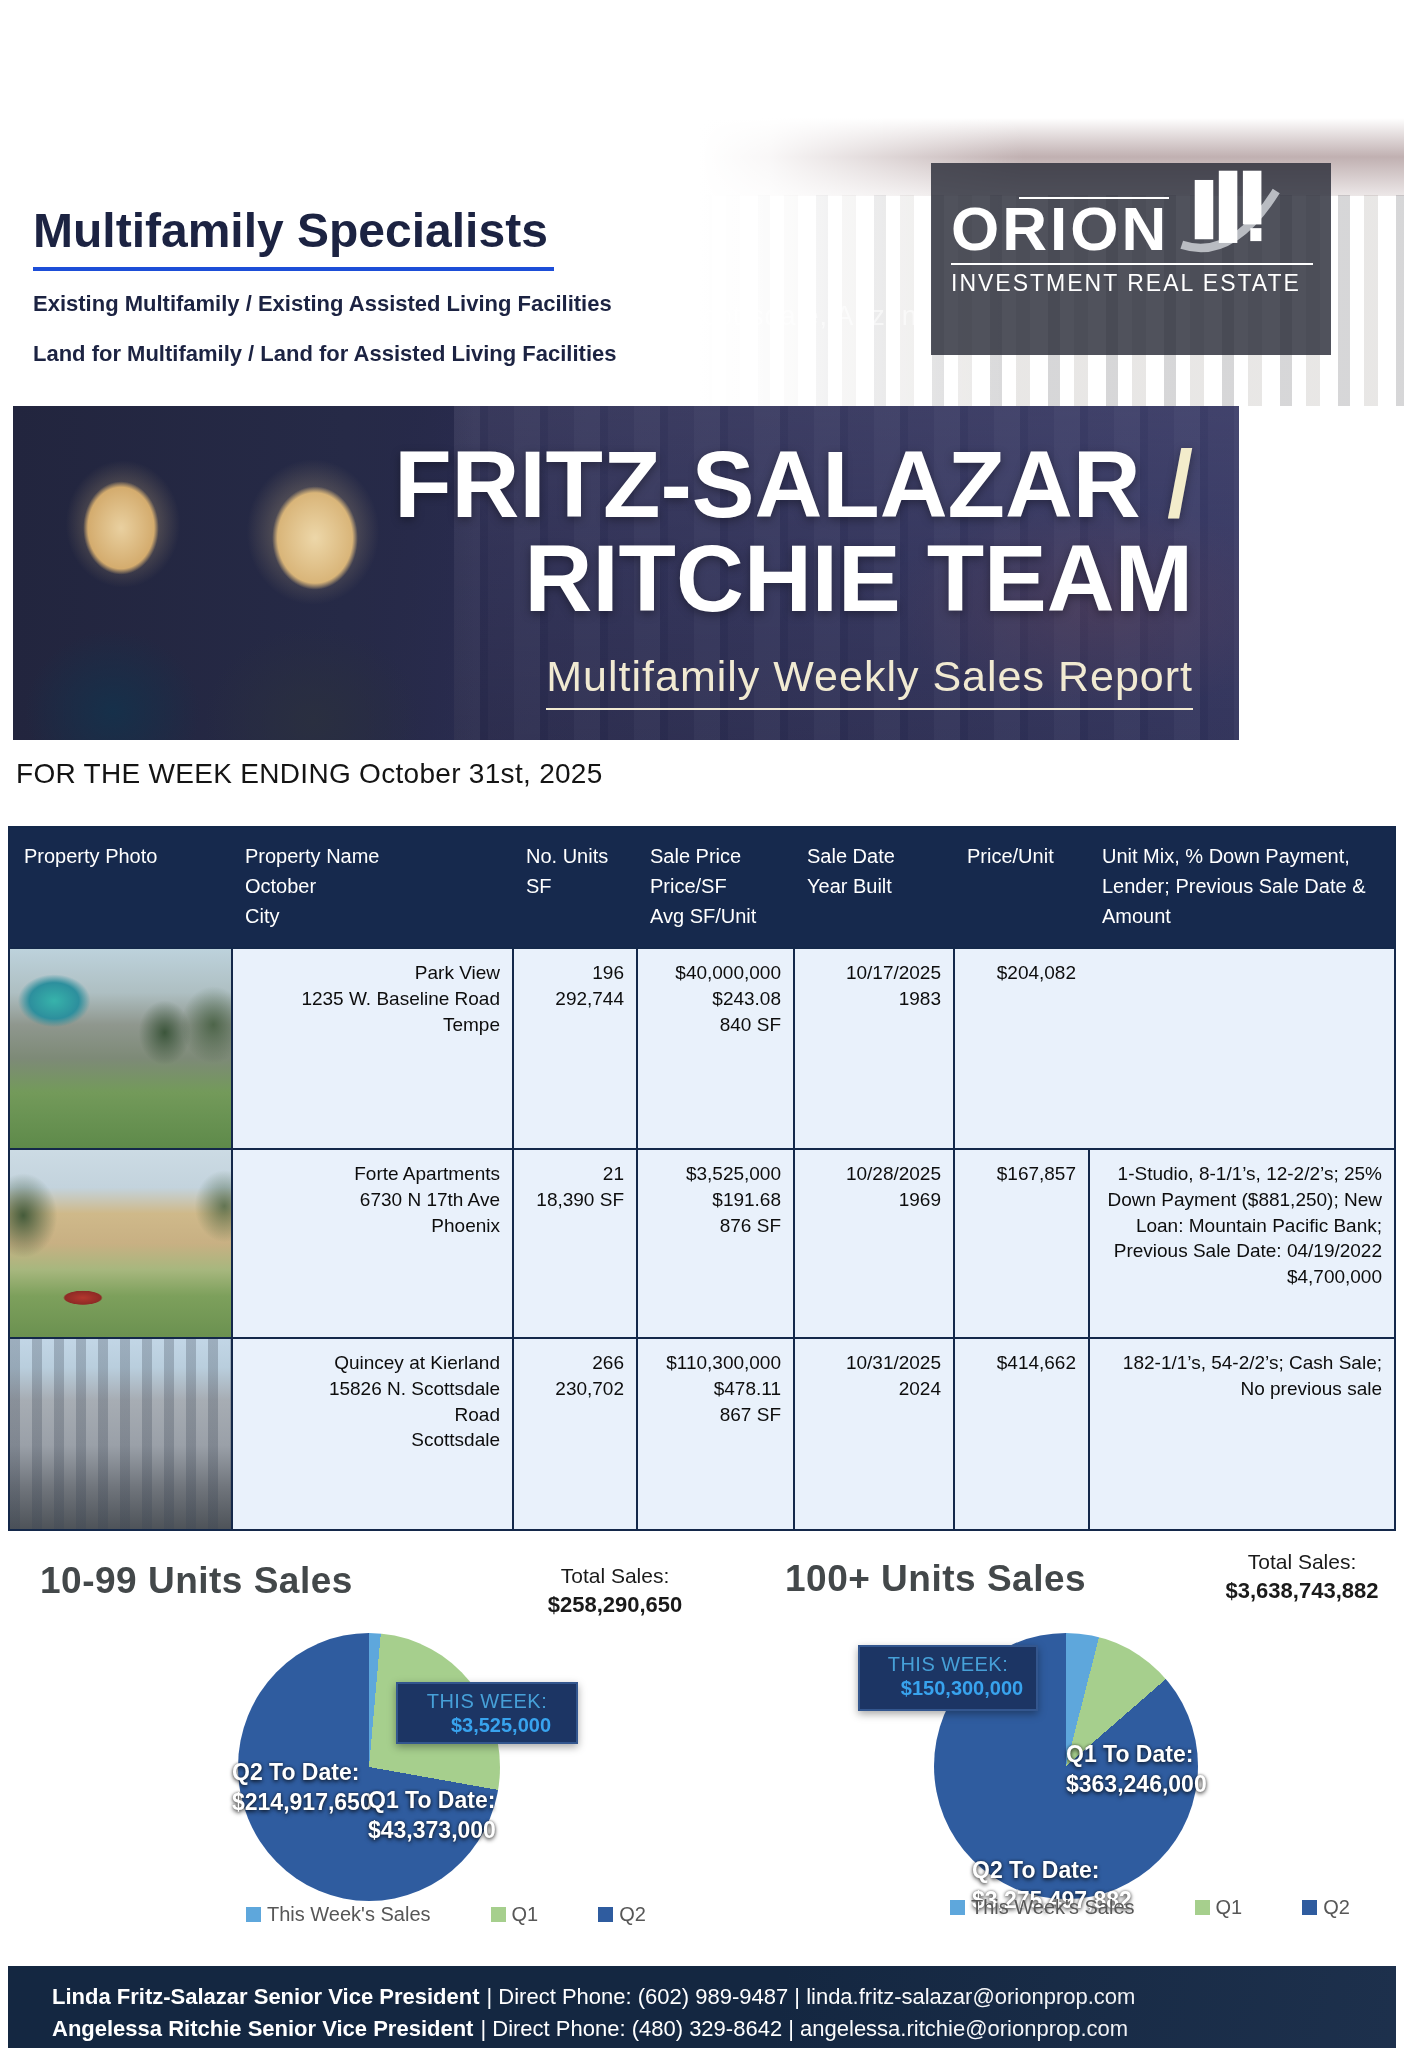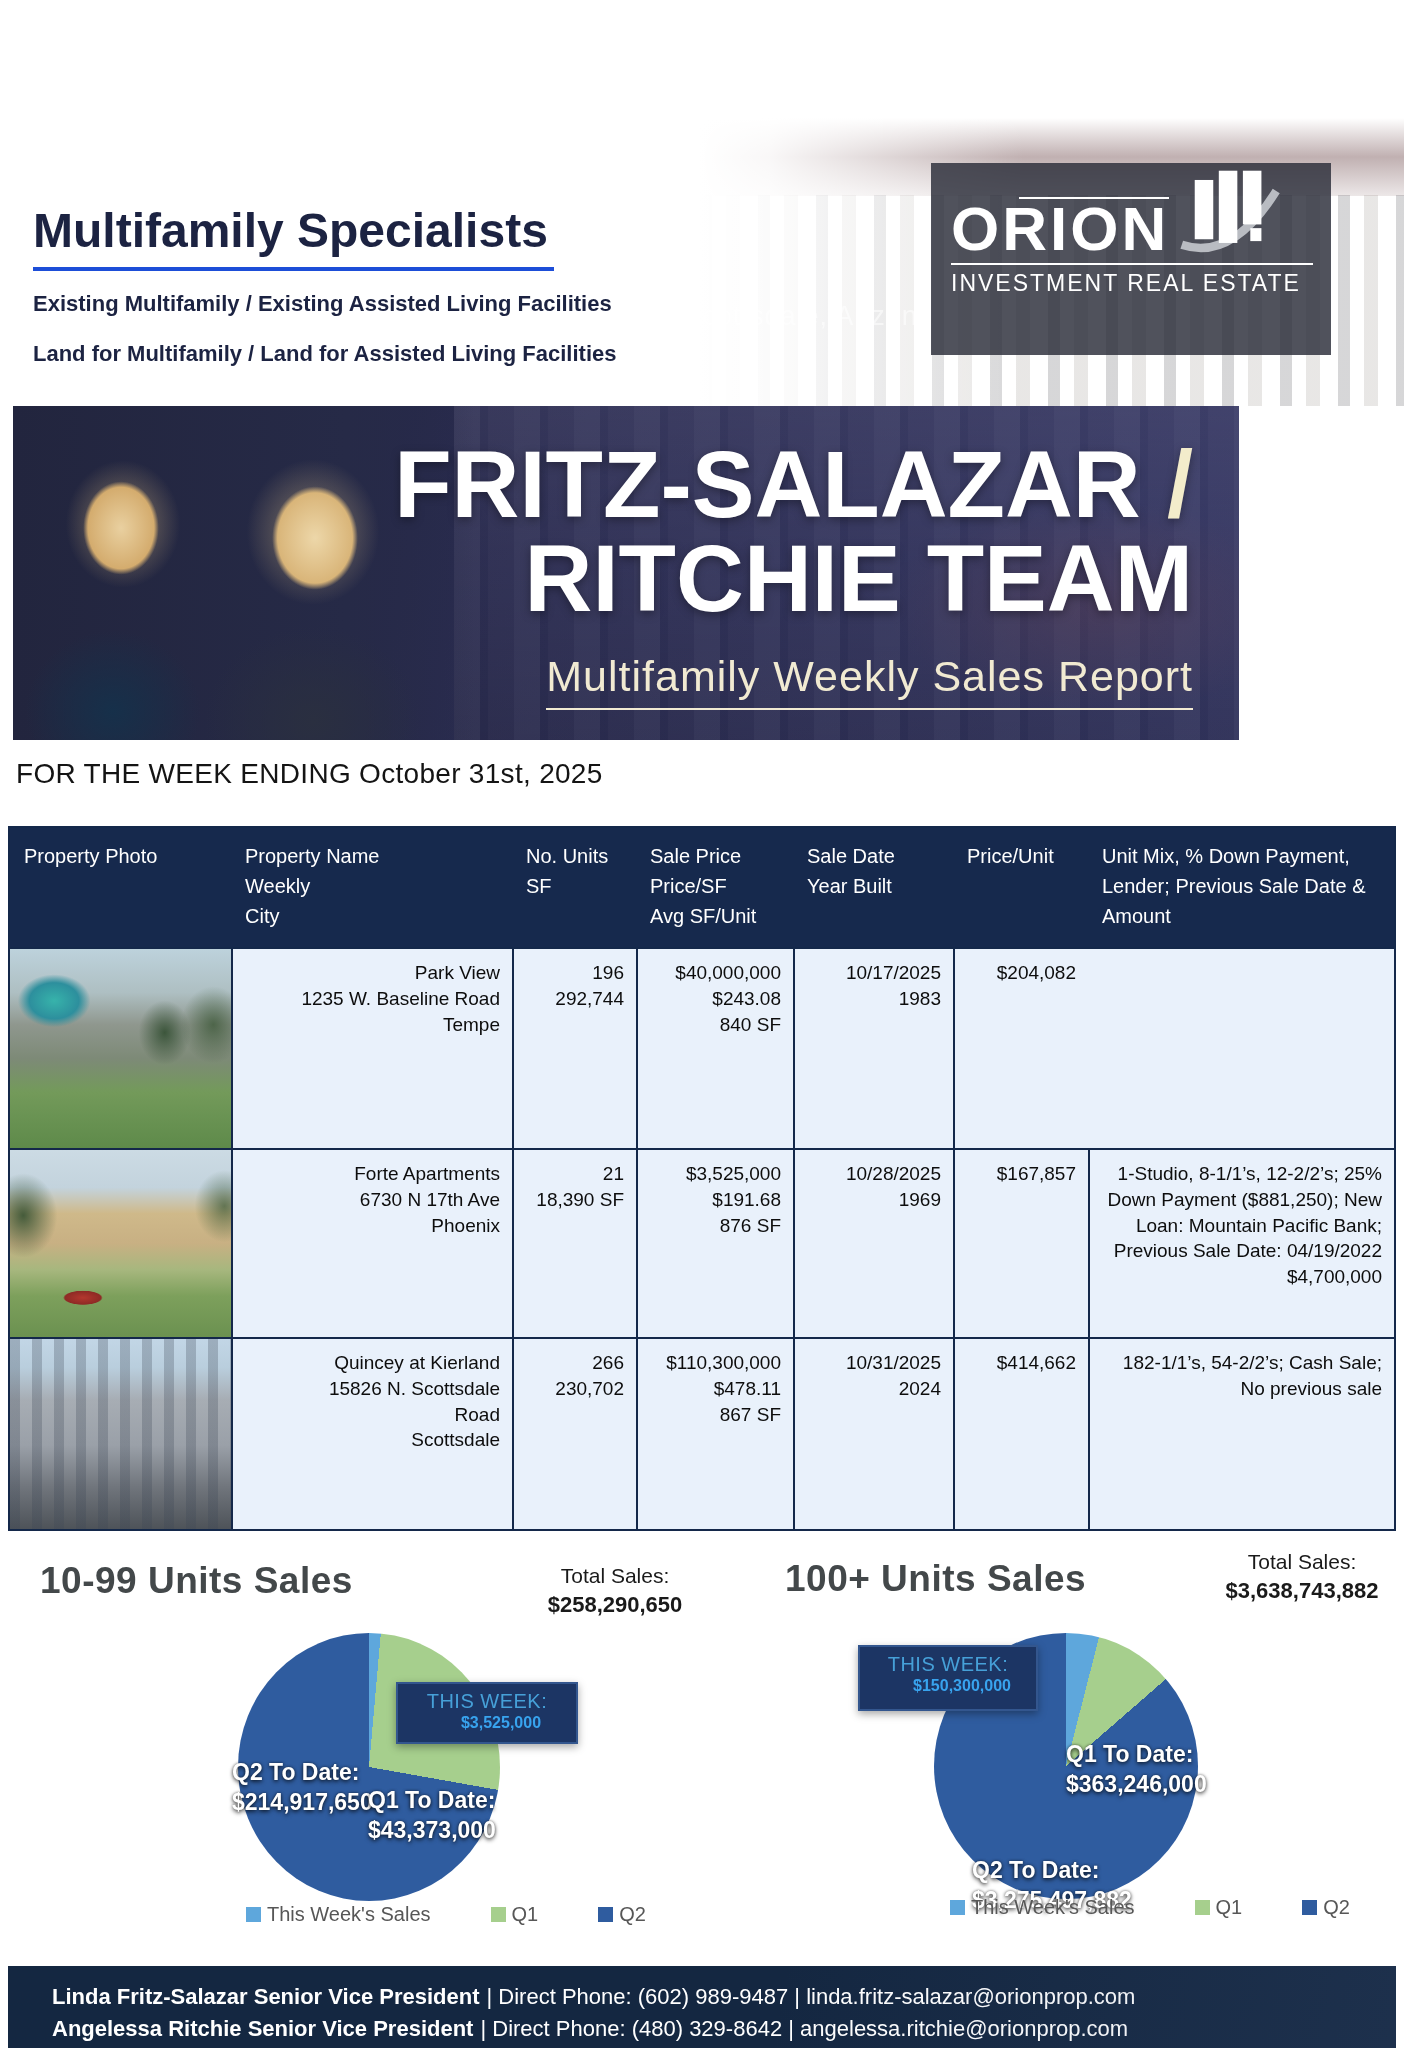--- a/index.html
+++ b/index.html
@@ -94,21 +94,21 @@
   #total2 { left:1212px; top:1548px; width:180px; }
   .total .amt { font-weight:700; font-size:22px; white-space:nowrap; }
   .pie { position:absolute; border-radius:50%; z-index:1; }
   #pie1 { left:238px; top:1633px; width:262px; height:268px; }
   #pie2 { left:934px; top:1633px; width:264px; height:266px; }
   .tweek { position:absolute; background:#1c3564; border:2px solid #33568e; box-shadow:0 3px 8px rgba(0,0,0,.35);
     text-align:center; padding-top:6px; z-index:5; }
   #tw1 { left:396px; top:1682px; width:182px; height:62px; }
   #tw2 { left:858px; top:1645px; width:180px; height:66px; }
   .twl { font-size:20px; color:#46a0d8; letter-spacing:.5px; }
-  .twv { font-size:16px; font-weight:700; color:#38a3ee; margin-top:1px;padding-left:28px; }
+  .twv { font-size:20px; font-weight:700; color:#38a3ee; margin-top:1px;padding-left:28px; }
   .pielabel { position:absolute; color:#fff; font-weight:700; font-size:23px; line-height:1.3; z-index:4;
     text-shadow:0 2px 4px rgba(0,0,0,.65), 0 0 3px rgba(0,0,0,.5); white-space:nowrap; }
   #pl-q2-left { left:232px; top:1758px; }
   #pl-q1-left { left:368px; top:1786px; }
   #pl-q1-right { left:1066px; top:1740px; }
   #pl-q2-right { left:972px; top:1856px; }
   .legend { position:absolute; display:flex; gap:28px; font-size:20px; color:#575757; align-items:center; z-index:6; }
   #legend1 { left:214px; top:1903px; }
   #legend2 { left:918px; top:1896px; }
   .lg-item { display:flex; align-items:center; gap:6px;margin-left:32px; }
@@ -168,21 +168,21 @@
 
   <div id="week-line">FOR THE WEEK ENDING October 31st, 2025</div>
 
   <div id="sales-table">
     <div id="thead" class="tgrid">
       <div class="hc">
           <div>Property Photo</div>
         </div>
       <div class="hc">
           <div>Property Name</div>
-          <div>Weekly</div>
+          <div>October</div>
           <div>City</div>
         </div>
       <div class="hc">
           <div>No. Units</div>
           <div>SF</div>
         </div>
       <div class="hc">
           <div>Sale Price</div>
           <div>Price/SF</div>
           <div>Avg SF/Unit</div>

